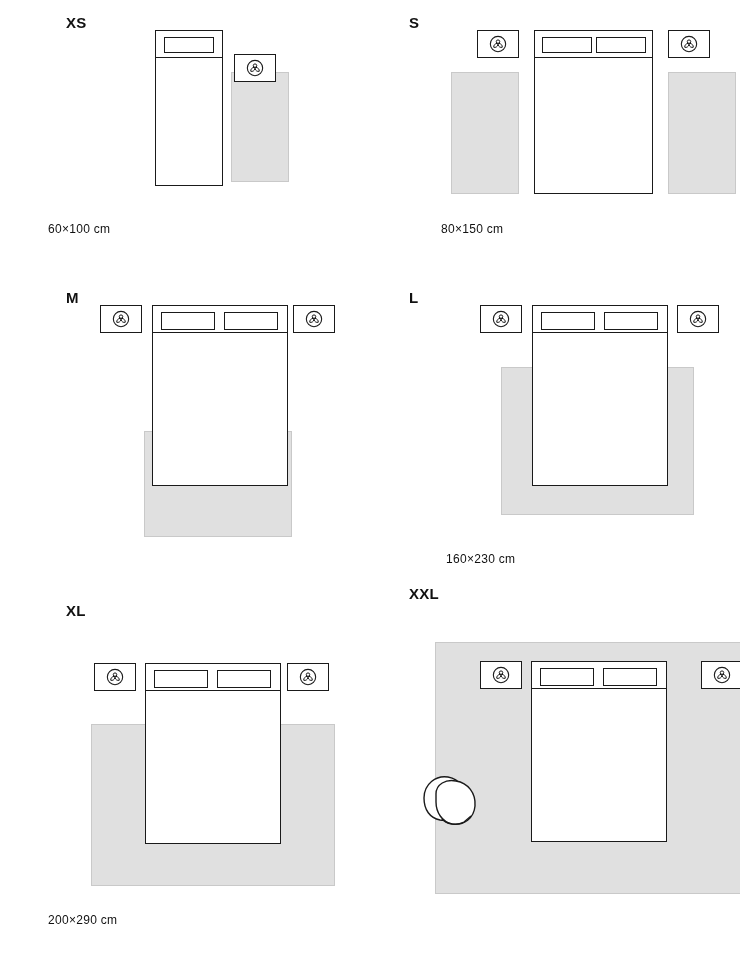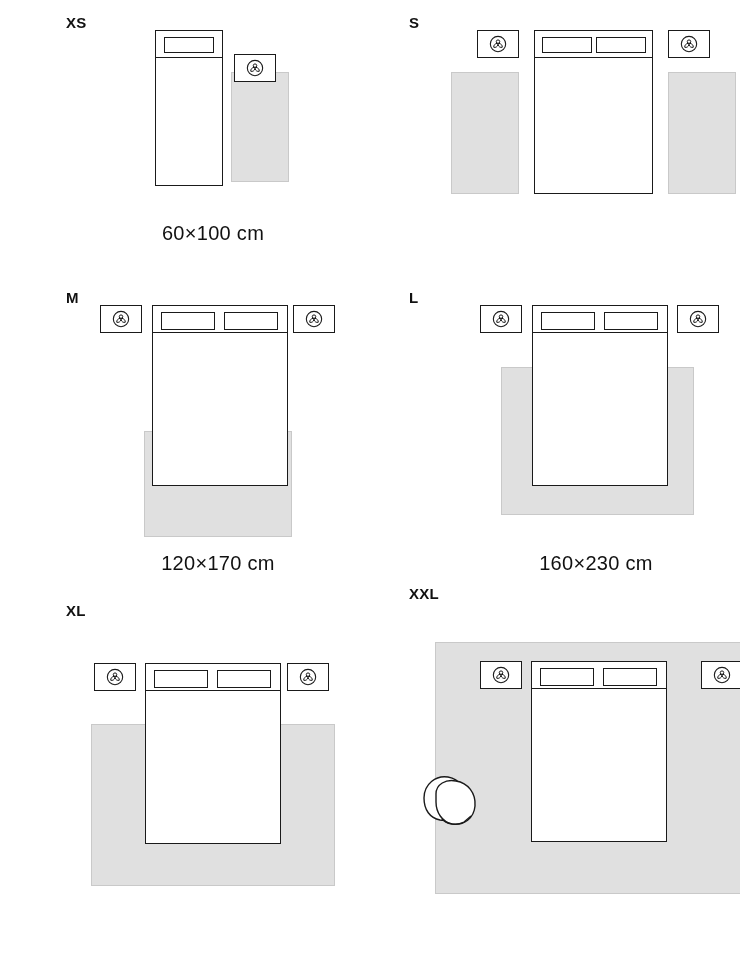--- a/index.html
+++ b/index.html
@@ -24,23 +24,22 @@
   .cell {
     position: absolute;
   }
   .size-label {
     font-size: 15px;
     font-weight: bold;
     color: #111111;
     letter-spacing: 0.2px;
   }
   .dim-label {
-    font-size: 20px;
+    font-size: 12px;
     color: #111111;
-    text-align: center;
     letter-spacing: 0.3px;
   }
   .scene {
     position: relative;
   }
   .rug {
     position: absolute;
     background: #e0e0e0;
     border: 1px solid #c9c9c9;
     box-sizing: border-box;
@@ -133,20 +132,21 @@
       <div class="nightstand" style="left:272px;top:6px;width:42px;height:28px;">
         <svg class="lamp-icon" width="20" height="20" viewBox="0 0 24 24">
           <circle cx="12" cy="12" r="9.2" fill="none" stroke="#1a1a1a" stroke-width="1.3"></circle>
           <circle cx="12" cy="9.2" r="2.1" fill="none" stroke="#1a1a1a" stroke-width="1.2"></circle>
           <path d="M11.2 11.1 C8.2 11.6 6.6 13.6 6.9 15.9 C9.1 16.6 11.2 15.4 11.9 12.9 Z" fill="none" stroke="#1a1a1a" stroke-width="1.2"></path>
           <path d="M12.8 11.1 C15.8 11.6 17.4 13.6 17.1 15.9 C14.9 16.6 12.8 15.4 12.1 12.9 Z" fill="none" stroke="#1a1a1a" stroke-width="1.2"></path>
         </svg>
       </div>
     </div>
 
+    <div class="dim-label" style="position:absolute;left:45px;top:222px;width:300px;">80×150 cm</div>
   </div>
 
   <div class="cell" style="left:0;top:275px;width:370px;height:305px;">
     <div class="size-label" style="position:absolute;left:18px;top:14px;">M</div>
 
     <div class="scene" style="position:absolute;left:0;top:24px;width:370px;height:230px;">
 
       <div class="rug" style="left:96px;top:132px;width:148px;height:106px;"></div>
 
       <div class="bed" style="left:104px;top:32px;width:136px;height:155px;"></div>
@@ -165,21 +165,20 @@
       <div class="nightstand" style="left:245px;top:6px;width:42px;height:28px;">
         <svg class="lamp-icon" width="20" height="20" viewBox="0 0 24 24">
           <circle cx="12" cy="12" r="9.2" fill="none" stroke="#1a1a1a" stroke-width="1.3"></circle>
           <circle cx="12" cy="9.2" r="2.1" fill="none" stroke="#1a1a1a" stroke-width="1.2"></circle>
           <path d="M11.2 11.1 C8.2 11.6 6.6 13.6 6.9 15.9 C9.1 16.6 11.2 15.4 11.9 12.9 Z" fill="none" stroke="#1a1a1a" stroke-width="1.2"></path>
           <path d="M12.8 11.1 C15.8 11.6 17.4 13.6 17.1 15.9 C14.9 16.6 12.8 15.4 12.1 12.9 Z" fill="none" stroke="#1a1a1a" stroke-width="1.2"></path>
         </svg>
       </div>
     </div>
 
-    <div class="dim-label" style="position:absolute;left:0;top:277px;width:340px;">120×170 cm</div>
   </div>
 
   <div class="cell" style="left:348px;top:275px;width:392px;height:305px;">
     <div class="size-label" style="position:absolute;left:13px;top:14px;">L</div>
 
     <div class="scene" style="position:absolute;left:0;top:24px;width:392px;height:230px;">
 
       <div class="rug" style="left:105px;top:68px;width:193px;height:148px;"></div>
 
       <div class="bed" style="left:136px;top:32px;width:136px;height:155px;"></div>
@@ -231,20 +230,21 @@
       <div class="nightstand" style="left:239px;top:6px;width:42px;height:28px;">
         <svg class="lamp-icon" width="20" height="20" viewBox="0 0 24 24">
           <circle cx="12" cy="12" r="9.2" fill="none" stroke="#1a1a1a" stroke-width="1.3"></circle>
           <circle cx="12" cy="9.2" r="2.1" fill="none" stroke="#1a1a1a" stroke-width="1.2"></circle>
           <path d="M11.2 11.1 C8.2 11.6 6.6 13.6 6.9 15.9 C9.1 16.6 11.2 15.4 11.9 12.9 Z" fill="none" stroke="#1a1a1a" stroke-width="1.2"></path>
           <path d="M12.8 11.1 C15.8 11.6 17.4 13.6 17.1 15.9 C14.9 16.6 12.8 15.4 12.1 12.9 Z" fill="none" stroke="#1a1a1a" stroke-width="1.2"></path>
         </svg>
       </div>
     </div>
 
+    <div class="dim-label" style="position:absolute;left:0;top:328px;width:350px;">200×290 cm</div>
   </div>
 
   <div class="cell" style="left:348px;top:585px;width:392px;height:375px;">
     <div class="size-label" style="position:absolute;left:13px;top:0;">XXL</div>
 
     <div class="scene" style="position:absolute;left:0;top:62px;width:392px;height:250px;">
 
       <div class="rug" style="left:39px;top:-5px;width:345px;height:252px;"></div>
 
       <div class="bed" style="left:135px;top:40px;width:136px;height:155px;"></div>

